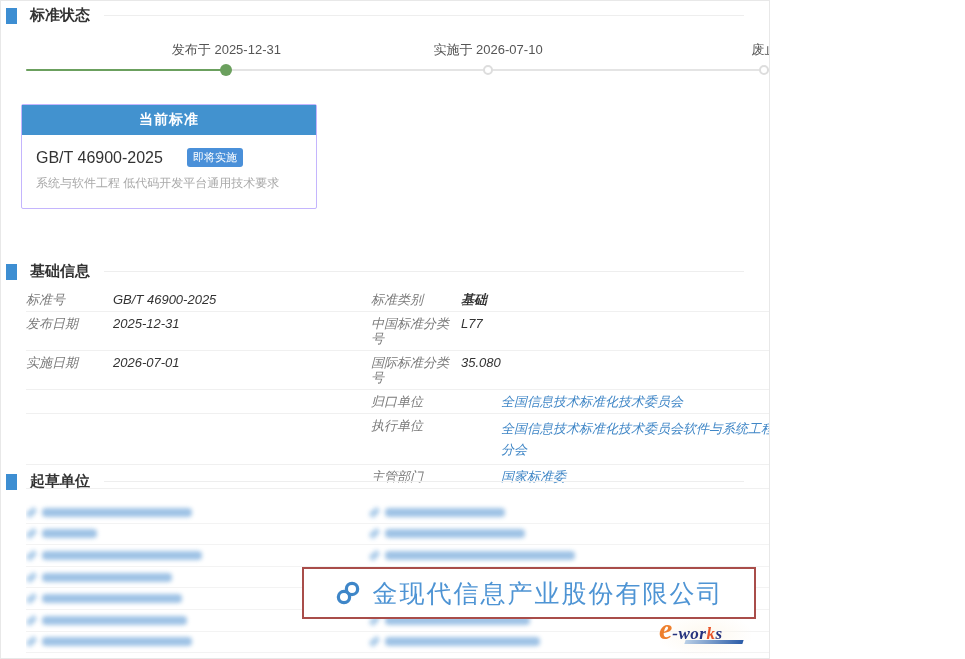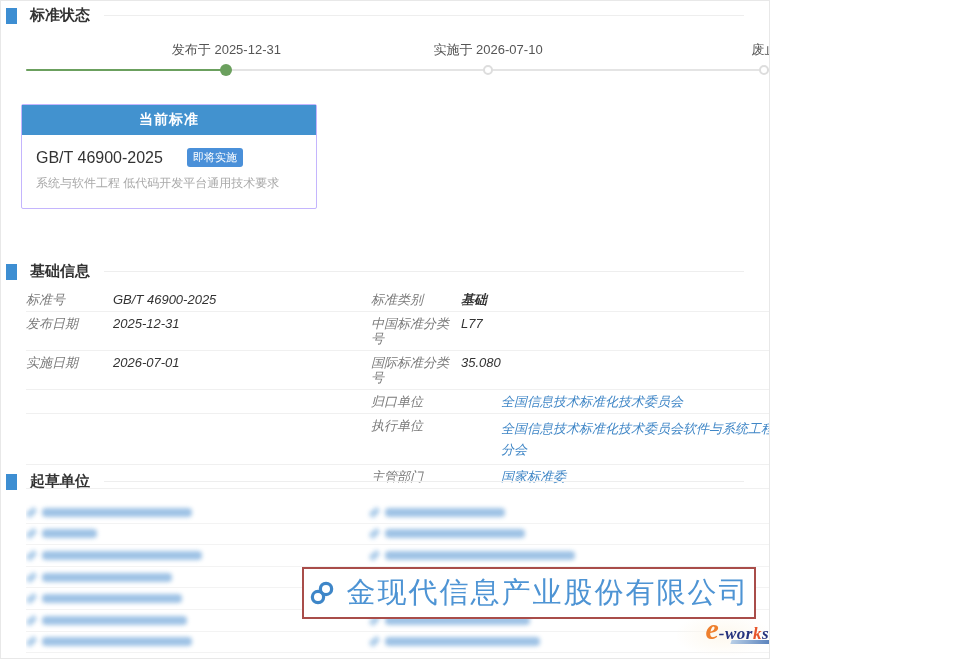--- a/index.html
+++ b/index.html
@@ -53,26 +53,26 @@
   .du-slot-l{width:343px;flex-shrink:0;display:flex;align-items:center;}
   .du-slot-r{flex:1;display:flex;align-items:center;}
   .du-item{display:flex;align-items:center;filter:blur(2px);opacity:.75;}
   .du-icon{display:inline-flex;margin-right:5px;}
   .du-bar{height:9px;border-radius:4px;background:#7fafdd;}
 
   
   #hl-box{position:absolute;left:301px;top:566px;width:450px;height:48px;background:#fff;
           border:2px solid var(--hl-border);display:flex;align-items:center;justify-content:center;z-index:5;}
   .hl-icon{display:inline-flex;margin-right:12px;}
-  .hl-text{font-size:29px;color:var(--hl-text);letter-spacing:2px;white-space:nowrap;cursor:pointer;}
-
-  
-  #logo{position:absolute;right:0;top:613px;width:92px;height:42px;
+  .hl-text{font-size:25px;color:var(--hl-text);letter-spacing:2px;white-space:nowrap;cursor:pointer;}
+
+  
+  #logo{position:absolute;right:18px;top:613px;width:92px;height:42px;
         background:radial-gradient(ellipse at center,#fdf8ee 0%,rgba(255,255,255,0) 75%);
-        display:flex;align-items:flex-start;justify-content:flex-end;}
+        display:flex;align-items:flex-start;justify-content:flex-start;}
   .logo-inner{position:relative;font-family:"Liberation Serif","DejaVu Serif",serif;font-style:italic;font-weight:bold;line-height:1;}
   .logo-e{font-size:30px;color:#ee7f2d;}
   .logo-rest{font-size:17px;color:#26337e;letter-spacing:.5px;}
   .logo-k{color:#e8552a;}
   .logo-bar{position:absolute;left:26px;top:26px;width:58px;height:4px;
             background:linear-gradient(90deg,#b9cfe6 0%,#2b5ca8 100%);transform:skewX(-18deg);}
 </style>
 </head>
 <body>
 

